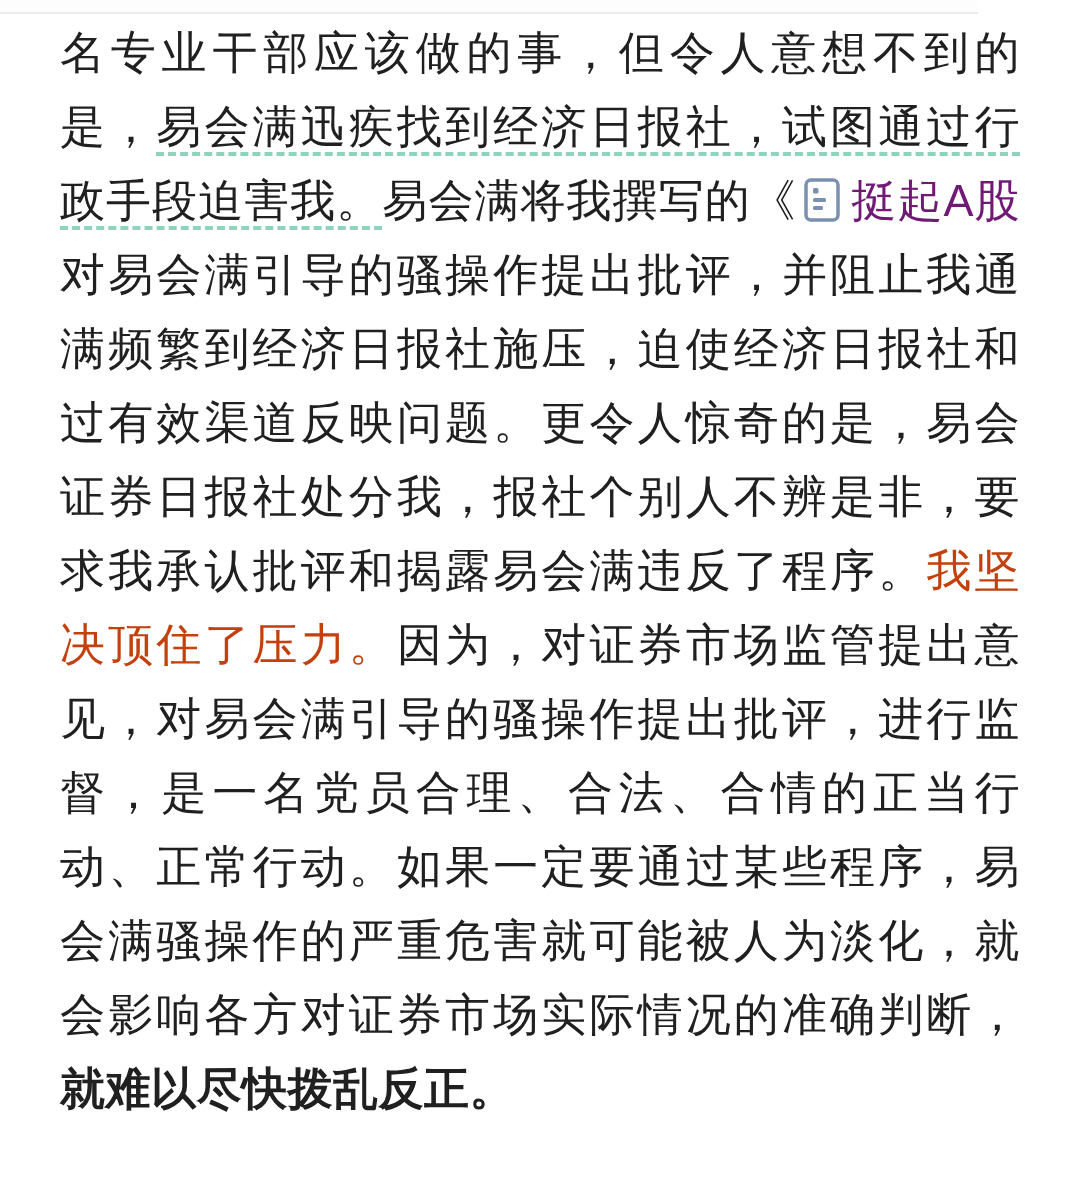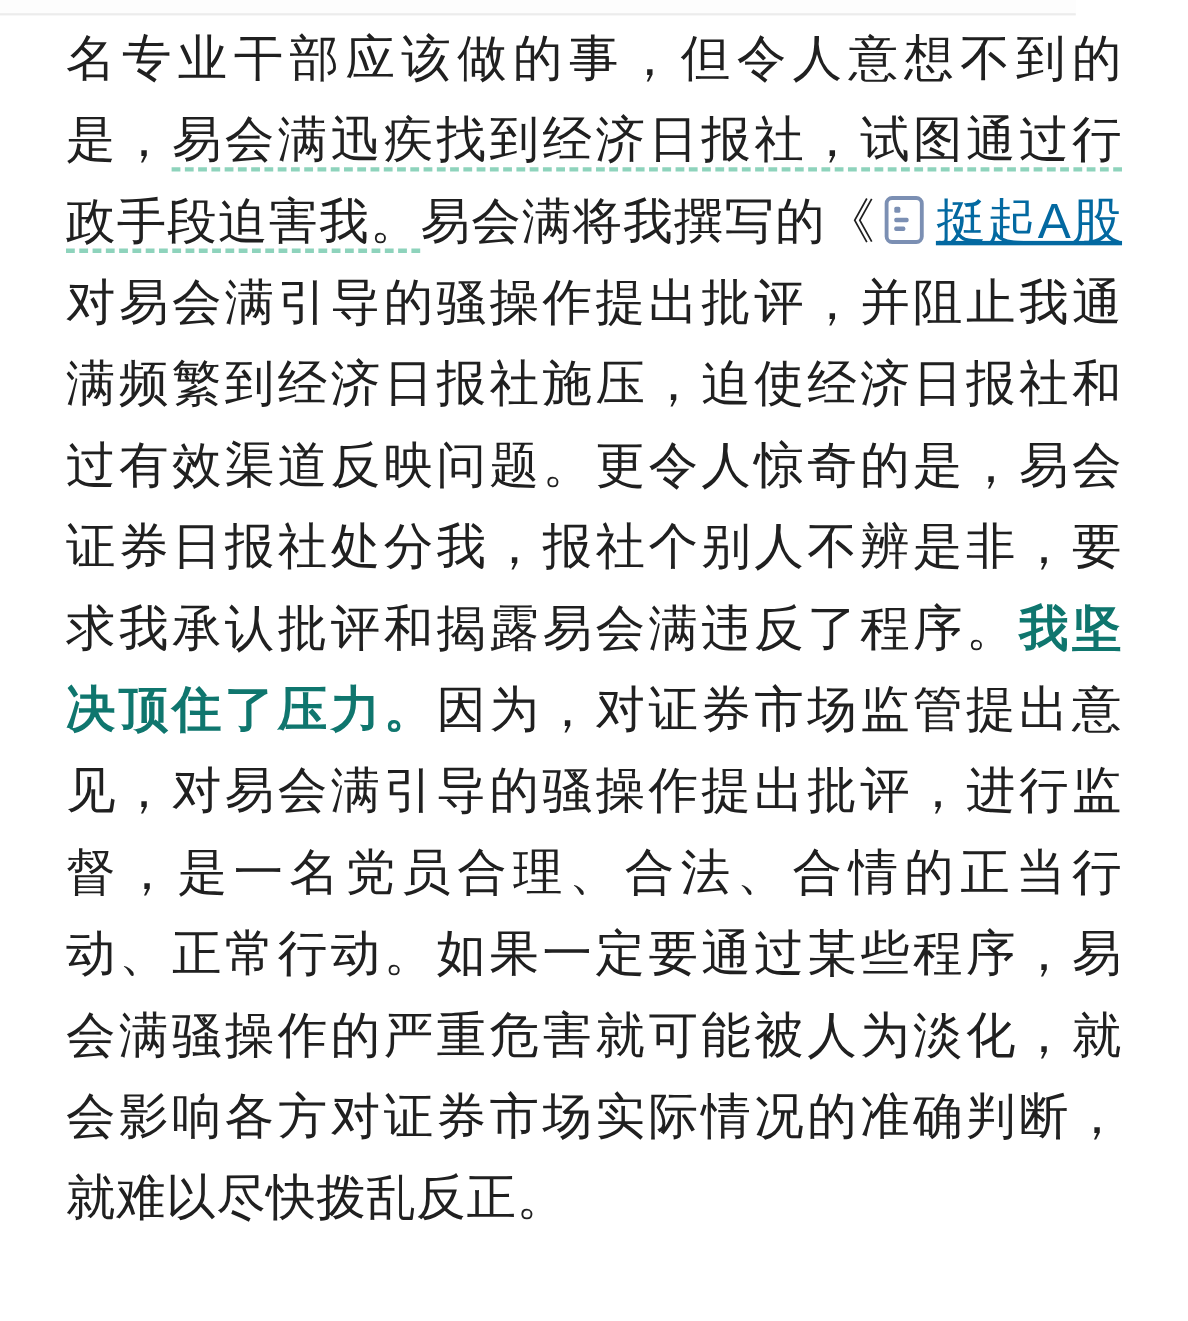--- a/index.html
+++ b/index.html
@@ -41,38 +41,38 @@
   .line {
     height: 74px;
     line-height: 74px;
     text-align: justify;
     text-align-last: justify;
     white-space: nowrap;
   }
   .line.last {
     text-align: center;
     text-align-last: left;
+    font-weight: bold;
   }
   .seg { color: #202020; }
   .seg.u {
     text-decoration-line: underline;
     text-decoration-style: dashed;
     text-decoration-color: #8ed3bc;
     text-decoration-thickness: 4px;
     text-underline-offset: 10px;
     margin-top: 24px;
   }
   .seg.b {
-    font-weight: 700;
-    color: #0f766e;
+    font-weight: 400;
+    color: #c2410c;
   }
   .seg.a {
-    color: #0369a1;
+    color: #701a75;
     cursor: pointer;
-    text-decoration: underline;
   }
   .doc-icon {
     display: inline-block;
     vertical-align: -7px;
     margin: 0 10px 0 6px;
   }
 </style>
 </head>
 <body>
 

